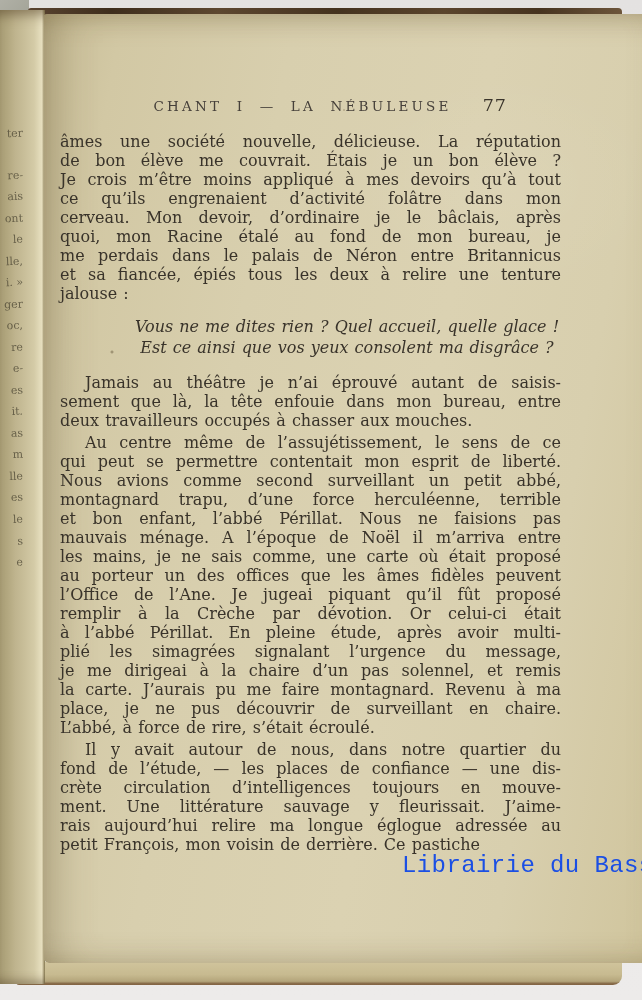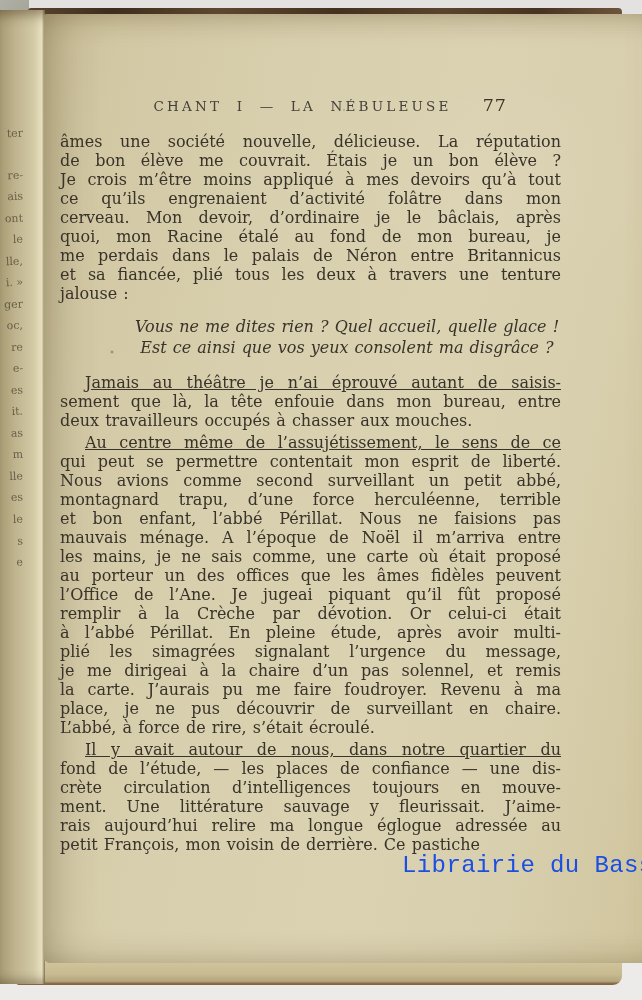--- a/index.html
+++ b/index.html
@@ -84,21 +84,21 @@
 
   
   .text-col{position:absolute;left:16px;top:118px;width:501px;color:#39332a;font-size:16px;word-spacing:1px;}
   .pline{
     line-height:19px;
     text-align:justify;text-align-last:justify;text-justify:inter-word;
   }
   .pline.last{text-align-last:left;}
   .prose{margin:0;}
   .prose.indent{margin-top:3px;}
-  .prose.indent .pline:first-child{text-indent:25px;text-decoration:underline;}
+  .prose.indent .pline:first-child{text-indent:25px;}
   .verse{margin:13px 0 15px 37px;font-style:italic;}
   .verse .pline{line-height:21px;text-align:center;text-align-last:auto;margin-left:36px;}
 
   
   .watermark{
     position:absolute;left:358px;top:838px;
     font-family:Liberation Mono, monospace;
     font-size:24px;letter-spacing:.4px;white-space:nowrap;
   }
 </style>
@@ -146,21 +146,21 @@
 
     <div class="text-col">
         <div class="prose">
           <div class="pline">âmes une société nouvelle, délicieuse. La réputation</div>
           <div class="pline">de bon élève me couvrait. Étais je un bon élève ?</div>
           <div class="pline">Je crois m’être moins appliqué à mes devoirs qu’à tout</div>
           <div class="pline">ce qu’ils engrenaient d’activité folâtre dans mon</div>
           <div class="pline">cerveau. Mon devoir, d’ordinaire je le bâclais, après</div>
           <div class="pline">quoi, mon Racine étalé au fond de mon bureau, je</div>
           <div class="pline">me perdais dans le palais de Néron entre Britannicus</div>
-          <div class="pline">et sa fiancée, plié tous les deux à travers une tenture</div>
+          <div class="pline">et sa fiancée, épiés tous les deux à relire une tenture</div>
           <div class="pline last">jalouse :</div>
         </div>
         <div class="verse">
           <div class="pline">Vous ne me dites rien ? Quel accueil, quelle glace !</div>
           <div class="pline last">Est ce ainsi que vos yeux consolent ma disgrâce ?</div>
         </div>
         <div class="prose indent">
           <div class="pline">Jamais au théâtre je n’ai éprouvé autant de saisis-</div>
           <div class="pline">sement que là, la tête enfouie dans mon bureau, entre</div>
           <div class="pline last">deux travailleurs occupés à chasser aux mouches.</div>
@@ -172,21 +172,21 @@
           <div class="pline">montagnard trapu, d’une force herculéenne, terrible</div>
           <div class="pline">et bon enfant, l’abbé Périllat. Nous ne faisions pas</div>
           <div class="pline">mauvais ménage. A l’époque de Noël il m’arriva entre</div>
           <div class="pline">les mains, je ne sais comme, une carte où était proposé</div>
           <div class="pline">au porteur un des offices que les âmes fidèles peuvent</div>
           <div class="pline">l’Office de l’Ane. Je jugeai piquant qu’il fût proposé</div>
           <div class="pline">remplir à la Crèche par dévotion. Or celui-ci était</div>
           <div class="pline">à l’abbé Périllat. En pleine étude, après avoir multi-</div>
           <div class="pline">plié les simagrées signalant l’urgence du message,</div>
           <div class="pline">je me dirigeai à la chaire d’un pas solennel, et remis</div>
-          <div class="pline">la carte. J’aurais pu me faire foudroyer. Revenu à ma</div>
+          <div class="pline">la carte. J’aurais pu me faire montagnard. Revenu à ma</div>
           <div class="pline">place, je ne pus découvrir de surveillant en chaire.</div>
           <div class="pline last">L’abbé, à force de rire, s’était écroulé.</div>
         </div>
         <div class="prose indent">
           <div class="pline">Il y avait autour de nous, dans notre quartier du</div>
           <div class="pline">fond de l’étude, — les places de confiance — une dis-</div>
           <div class="pline">crète circulation d’intelligences toujours en mouve-</div>
           <div class="pline">ment. Une littérature sauvage y fleurissait. J’aime-</div>
           <div class="pline">rais aujourd’hui relire ma longue églogue adressée au</div>
           <div class="pline last">petit François, mon voisin de derrière. Ce pastiche</div>

